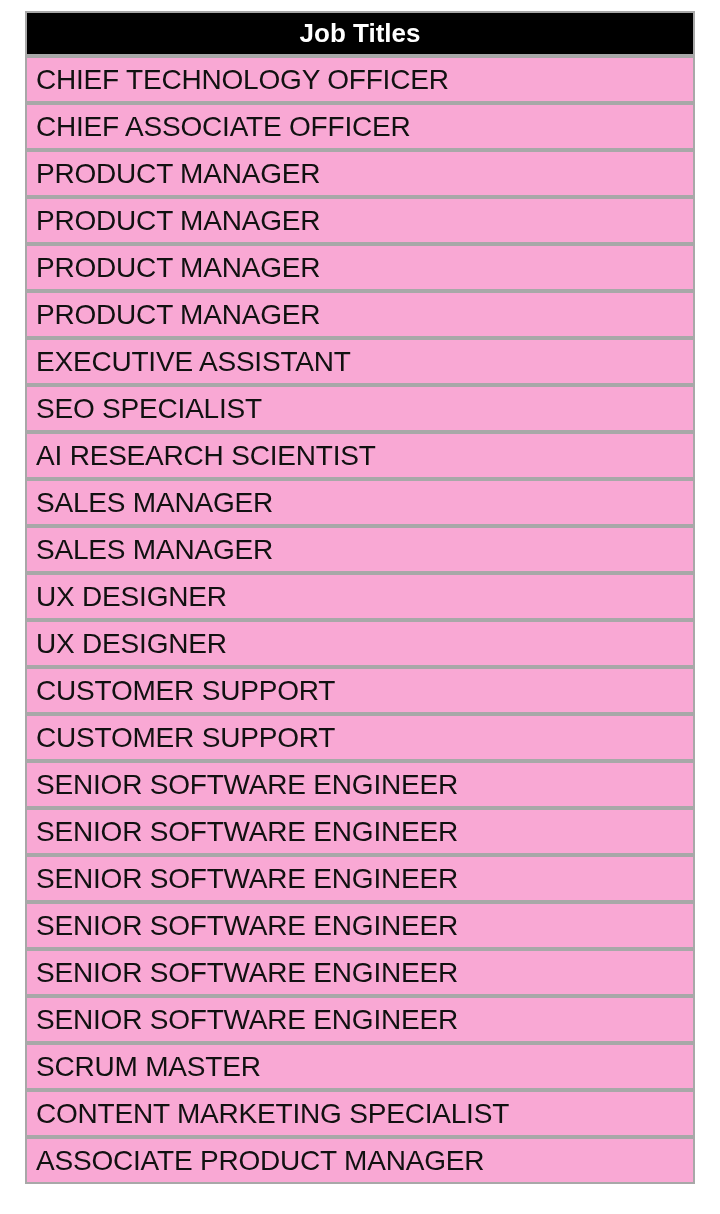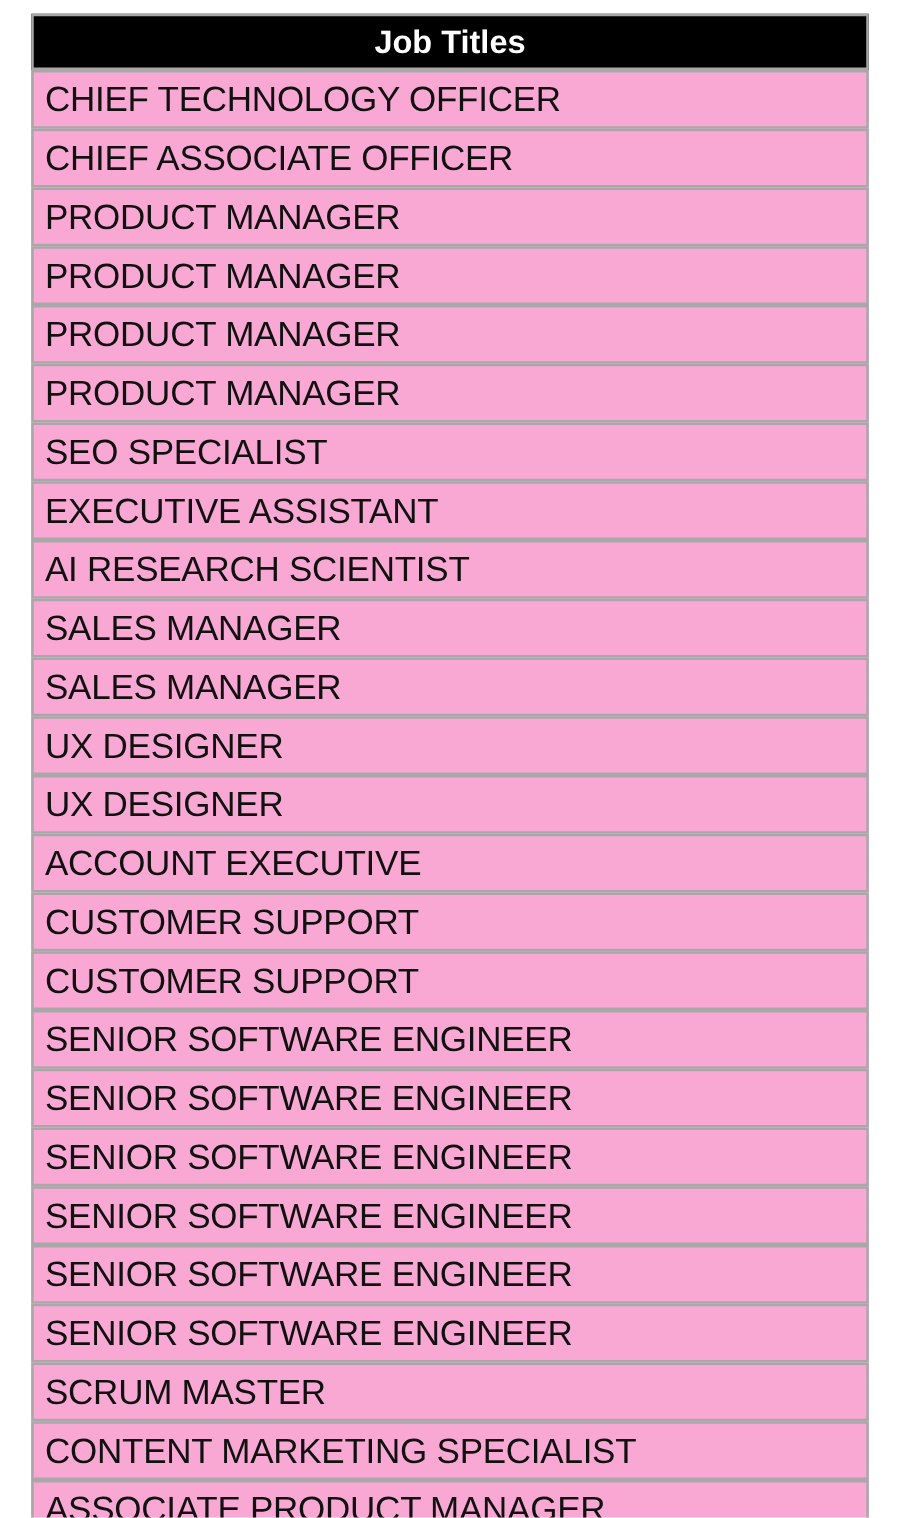--- a/index.html
+++ b/index.html
@@ -95,42 +95,39 @@
           <tr>
             <td class="cell">PRODUCT MANAGER</td>
           </tr>
           <tr>
             <td class="cell">PRODUCT MANAGER</td>
           </tr>
           <tr>
             <td class="cell">PRODUCT MANAGER</td>
           </tr>
           <tr>
-            <td class="cell">SEO SPECIALIST</td>
+            <td class="cell">EXECUTIVE ASSISTANT</td>
           </tr>
           <tr>
-            <td class="cell">EXECUTIVE ASSISTANT</td>
+            <td class="cell">SEO SPECIALIST</td>
           </tr>
           <tr>
             <td class="cell">AI RESEARCH SCIENTIST</td>
           </tr>
           <tr>
             <td class="cell">SALES MANAGER</td>
           </tr>
           <tr>
             <td class="cell">SALES MANAGER</td>
           </tr>
           <tr>
             <td class="cell">UX DESIGNER</td>
           </tr>
           <tr>
             <td class="cell">UX DESIGNER</td>
-          </tr>
-          <tr>
-            <td class="cell">ACCOUNT EXECUTIVE</td>
           </tr>
           <tr>
             <td class="cell">CUSTOMER SUPPORT</td>
           </tr>
           <tr>
             <td class="cell">CUSTOMER SUPPORT</td>
           </tr>
           <tr>
             <td class="cell">SENIOR SOFTWARE ENGINEER</td>
           </tr>

